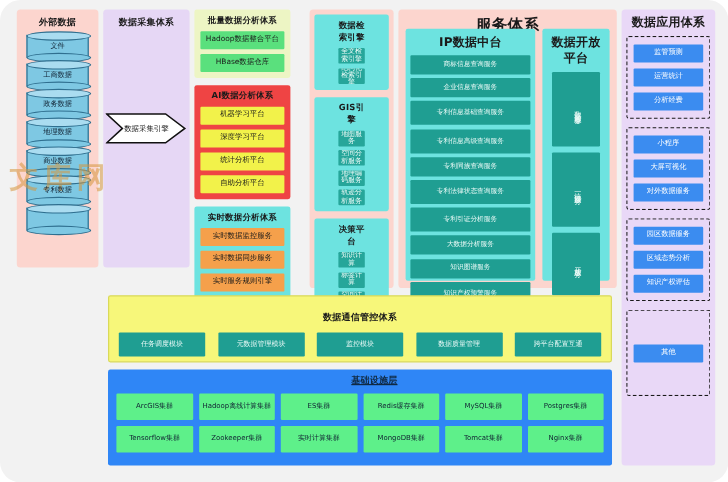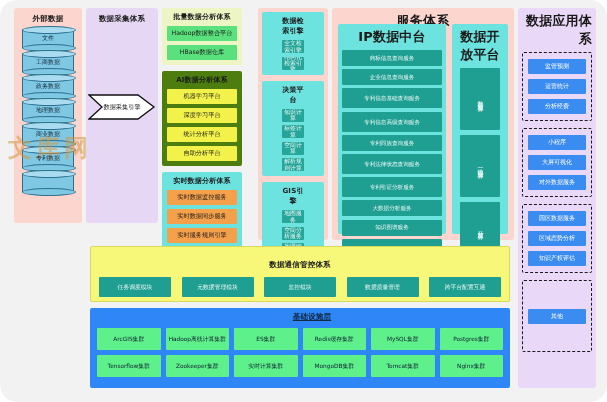--- a/index.html
+++ b/index.html
@@ -72,21 +72,21 @@
   }
 
   
   #col-analysis { left: 162px; top: 8px; width: 80px; height: 232px; }
   .grp { border-radius: 2px; padding: 4px 5px 5px; margin-bottom: 6px; }
   .grp .ttl { font-size: 7px; margin-bottom: 4px; }
   .grp .box { height: 15px; font-size: 6.2px; margin-bottom: 4px; border-radius: 1px; }
   .grp .box:last-child { margin-bottom: 0; }
   #grp-batch { background: #edf5c4; }
   #grp-batch .box { background: #5ae07d; }
-  #grp-ai { background: #4d7c0f; }
+  #grp-ai { background: #ef4444; }
   #grp-ai .box { background: #f2f24a; }
   #grp-rt { background: #6de3e0; }
   #grp-rt .box { background: #f5a04b; }
 
   
   #col-engine { left: 258px; top: 8px; width: 70px; height: 232px;
     background: #fcd5ce; border-radius: 3px; padding: 4px; }
   .egrp { background: #6de3e0; border-radius: 2px; padding: 4px 20px 5px; margin-bottom: 6px; }
   .egrp .ttl { font-size: 7px; margin-bottom: 4px; }
   .egrp .box { height: 13px; font-size: 5.8px; margin-bottom: 3.5px;
@@ -94,21 +94,21 @@
   .egrp .box:last-child { margin-bottom: 0; }
   #egrp-gis .box { background: #26a69a; }
 
   
   #col-service {
     left: 332px; top: 8px; width: 182px; height: 232px;
     background: #fcd5ce; border-radius: 3px;
   }
   #col-service > .ttl { font-size: 13px; padding-top: 4px; }
   .sgrp { position: absolute; background: #6de3e0; border-radius: 2px; padding: 4px; }
-  .sgrp .ttl { font-size: 13px; margin-bottom: 4px; }
+  .sgrp .ttl { font-size: 10px; margin-bottom: 4px; }
   #sgrp-ip { left: 6px; top: 16px; width: 108px; bottom: 6px; }
   #sgrp-ip .box {
     height: 16px; font-size: 5.6px; margin-bottom: 3.2px;
     background: #1f9e92; color: #eafaf7; border-radius: 1px;
     padding: 0 2px;
   }
   #sgrp-ip .box.tall { height: 20px; }
   #sgrp-open { left: 120px; top: 16px; width: 56px; bottom: 6px; }
   #sgrp-open .vbox {
     display: flex; align-items: center; justify-content: center;
@@ -116,21 +116,21 @@
     background: #1f9e92; color: #eafaf7; border-radius: 1px;
     writing-mode: vertical-rl; text-orientation: upright;
     font-size: 6px; letter-spacing: 1px;
   }
 
   
   #col-app {
     left: 518px; top: 8px; width: 78px; height: 380px;
     background: #e9d8f7; border-radius: 3px; padding: 4px;
   }
-  #col-app > .ttl { font-size: 13px; margin-bottom: 4px; text-align: right; }
+  #col-app > .ttl { font-size: 10px; margin-bottom: 4px; }
   .dashgrp {
     border: 1.4px dashed #1a1a1a; border-radius: 2px;
     padding: 6px 5px; margin-bottom: 7px;
   }
   .dashgrp .box {
     height: 15px; font-size: 6px; margin-bottom: 5px;
     background: #3b8cf0; color: #ffffff; border-radius: 1px;
   }
   .dashgrp .box:last-child { margin-bottom: 0; }
   #dashgrp-other { height: 72px; display: flex; align-items: center; }
@@ -254,34 +254,34 @@
   </div>
 
   <div class="panel" id="col-engine">
 
     <div class="egrp" id="egrp-search">
       <div class="ttl">数据检索引擎</div>
       <div class="box">全文检索引擎</div>
       <div class="box">结构化检索引擎</div>
     </div>
 
+    <div class="egrp" id="egrp-gis">
+      <div class="ttl">GIS引擎</div>
+      <div class="box">地图服务</div>
+      <div class="box">空间分析服务</div>
+      <div class="box">地理编码服务</div>
+      <div class="box">轨迹分析服务</div>
+    </div>
+
     <div class="egrp" id="egrp-decision">
       <div class="ttl">决策平台</div>
       <div class="box">知识计算</div>
       <div class="box">标签计算</div>
       <div class="box">空间计算</div>
       <div class="box">解析规则计算</div>
-    </div>
-
-    <div class="egrp" id="egrp-gis">
-      <div class="ttl">GIS引擎</div>
-      <div class="box">地图服务</div>
-      <div class="box">空间分析服务</div>
-      <div class="box">地理编码服务</div>
-      <div class="box">轨迹分析服务</div>
     </div>
   </div>
 
   <div class="panel" id="col-service">
     <div class="ttl">服务体系</div>
 
     <div class="sgrp" id="sgrp-ip">
       <div class="ttl">IP数据中台</div>
       <div class="box">商标信息查询服务</div>
       <div class="box">企业信息查询服务</div>

